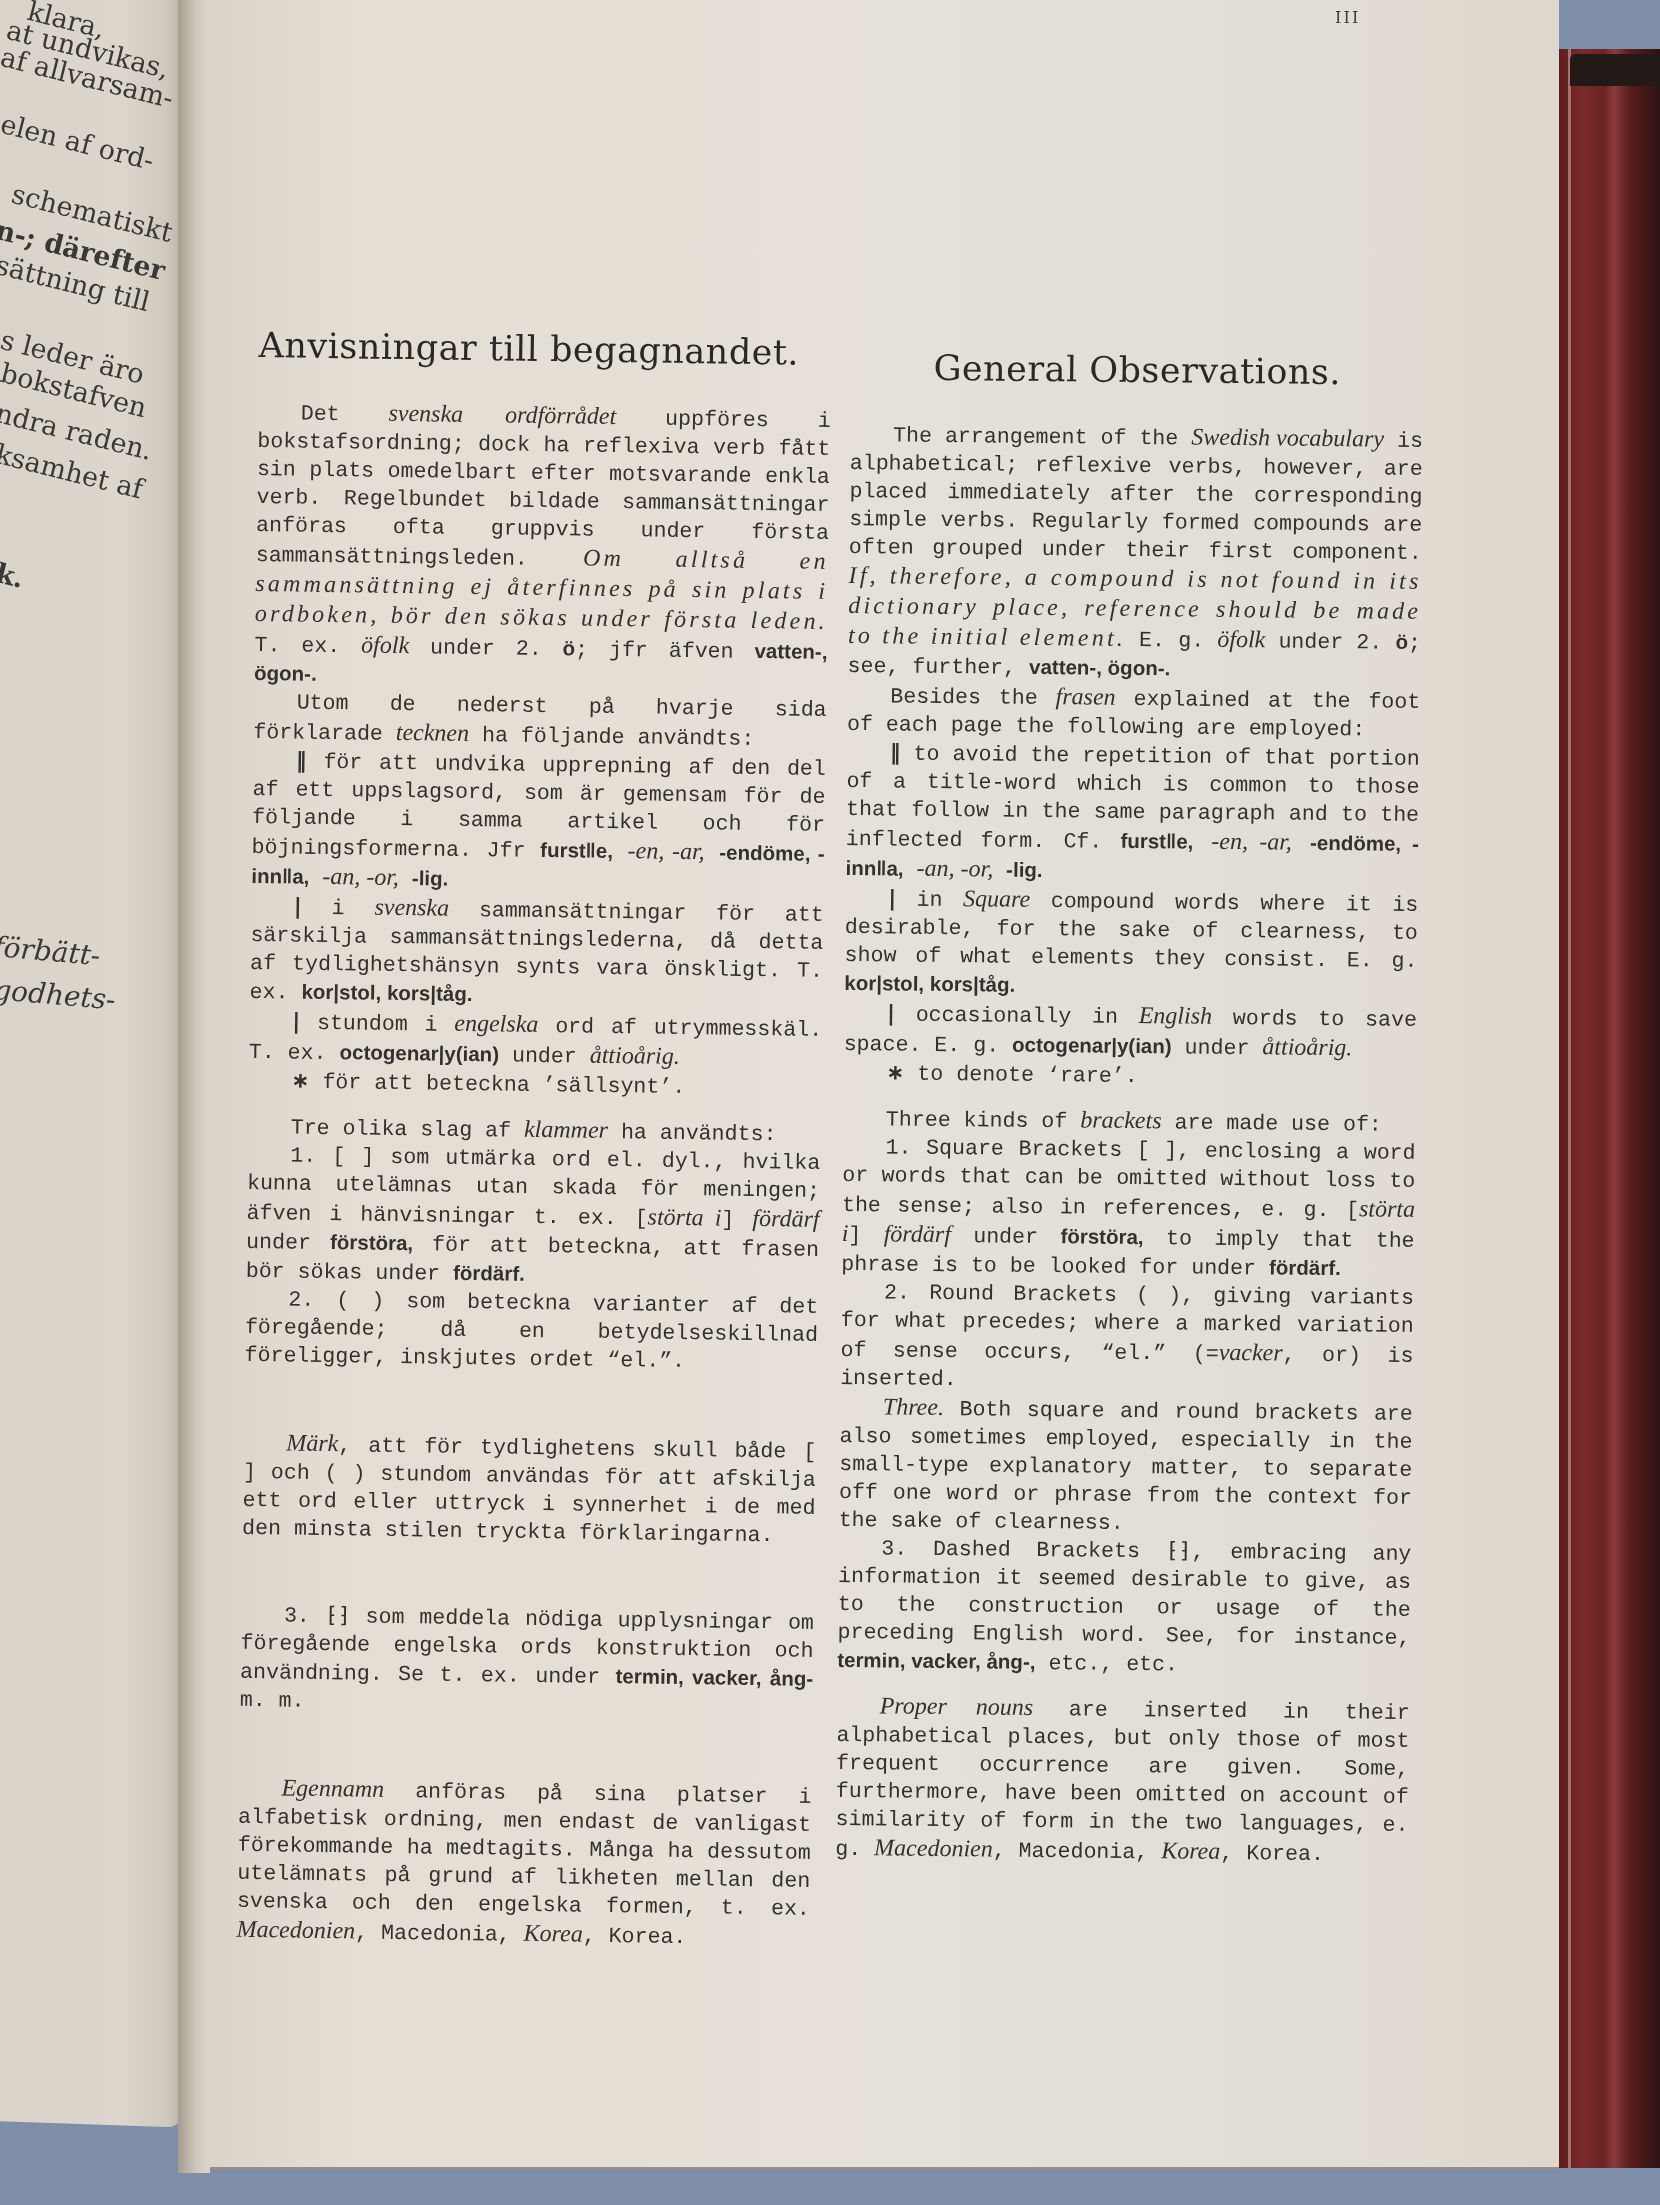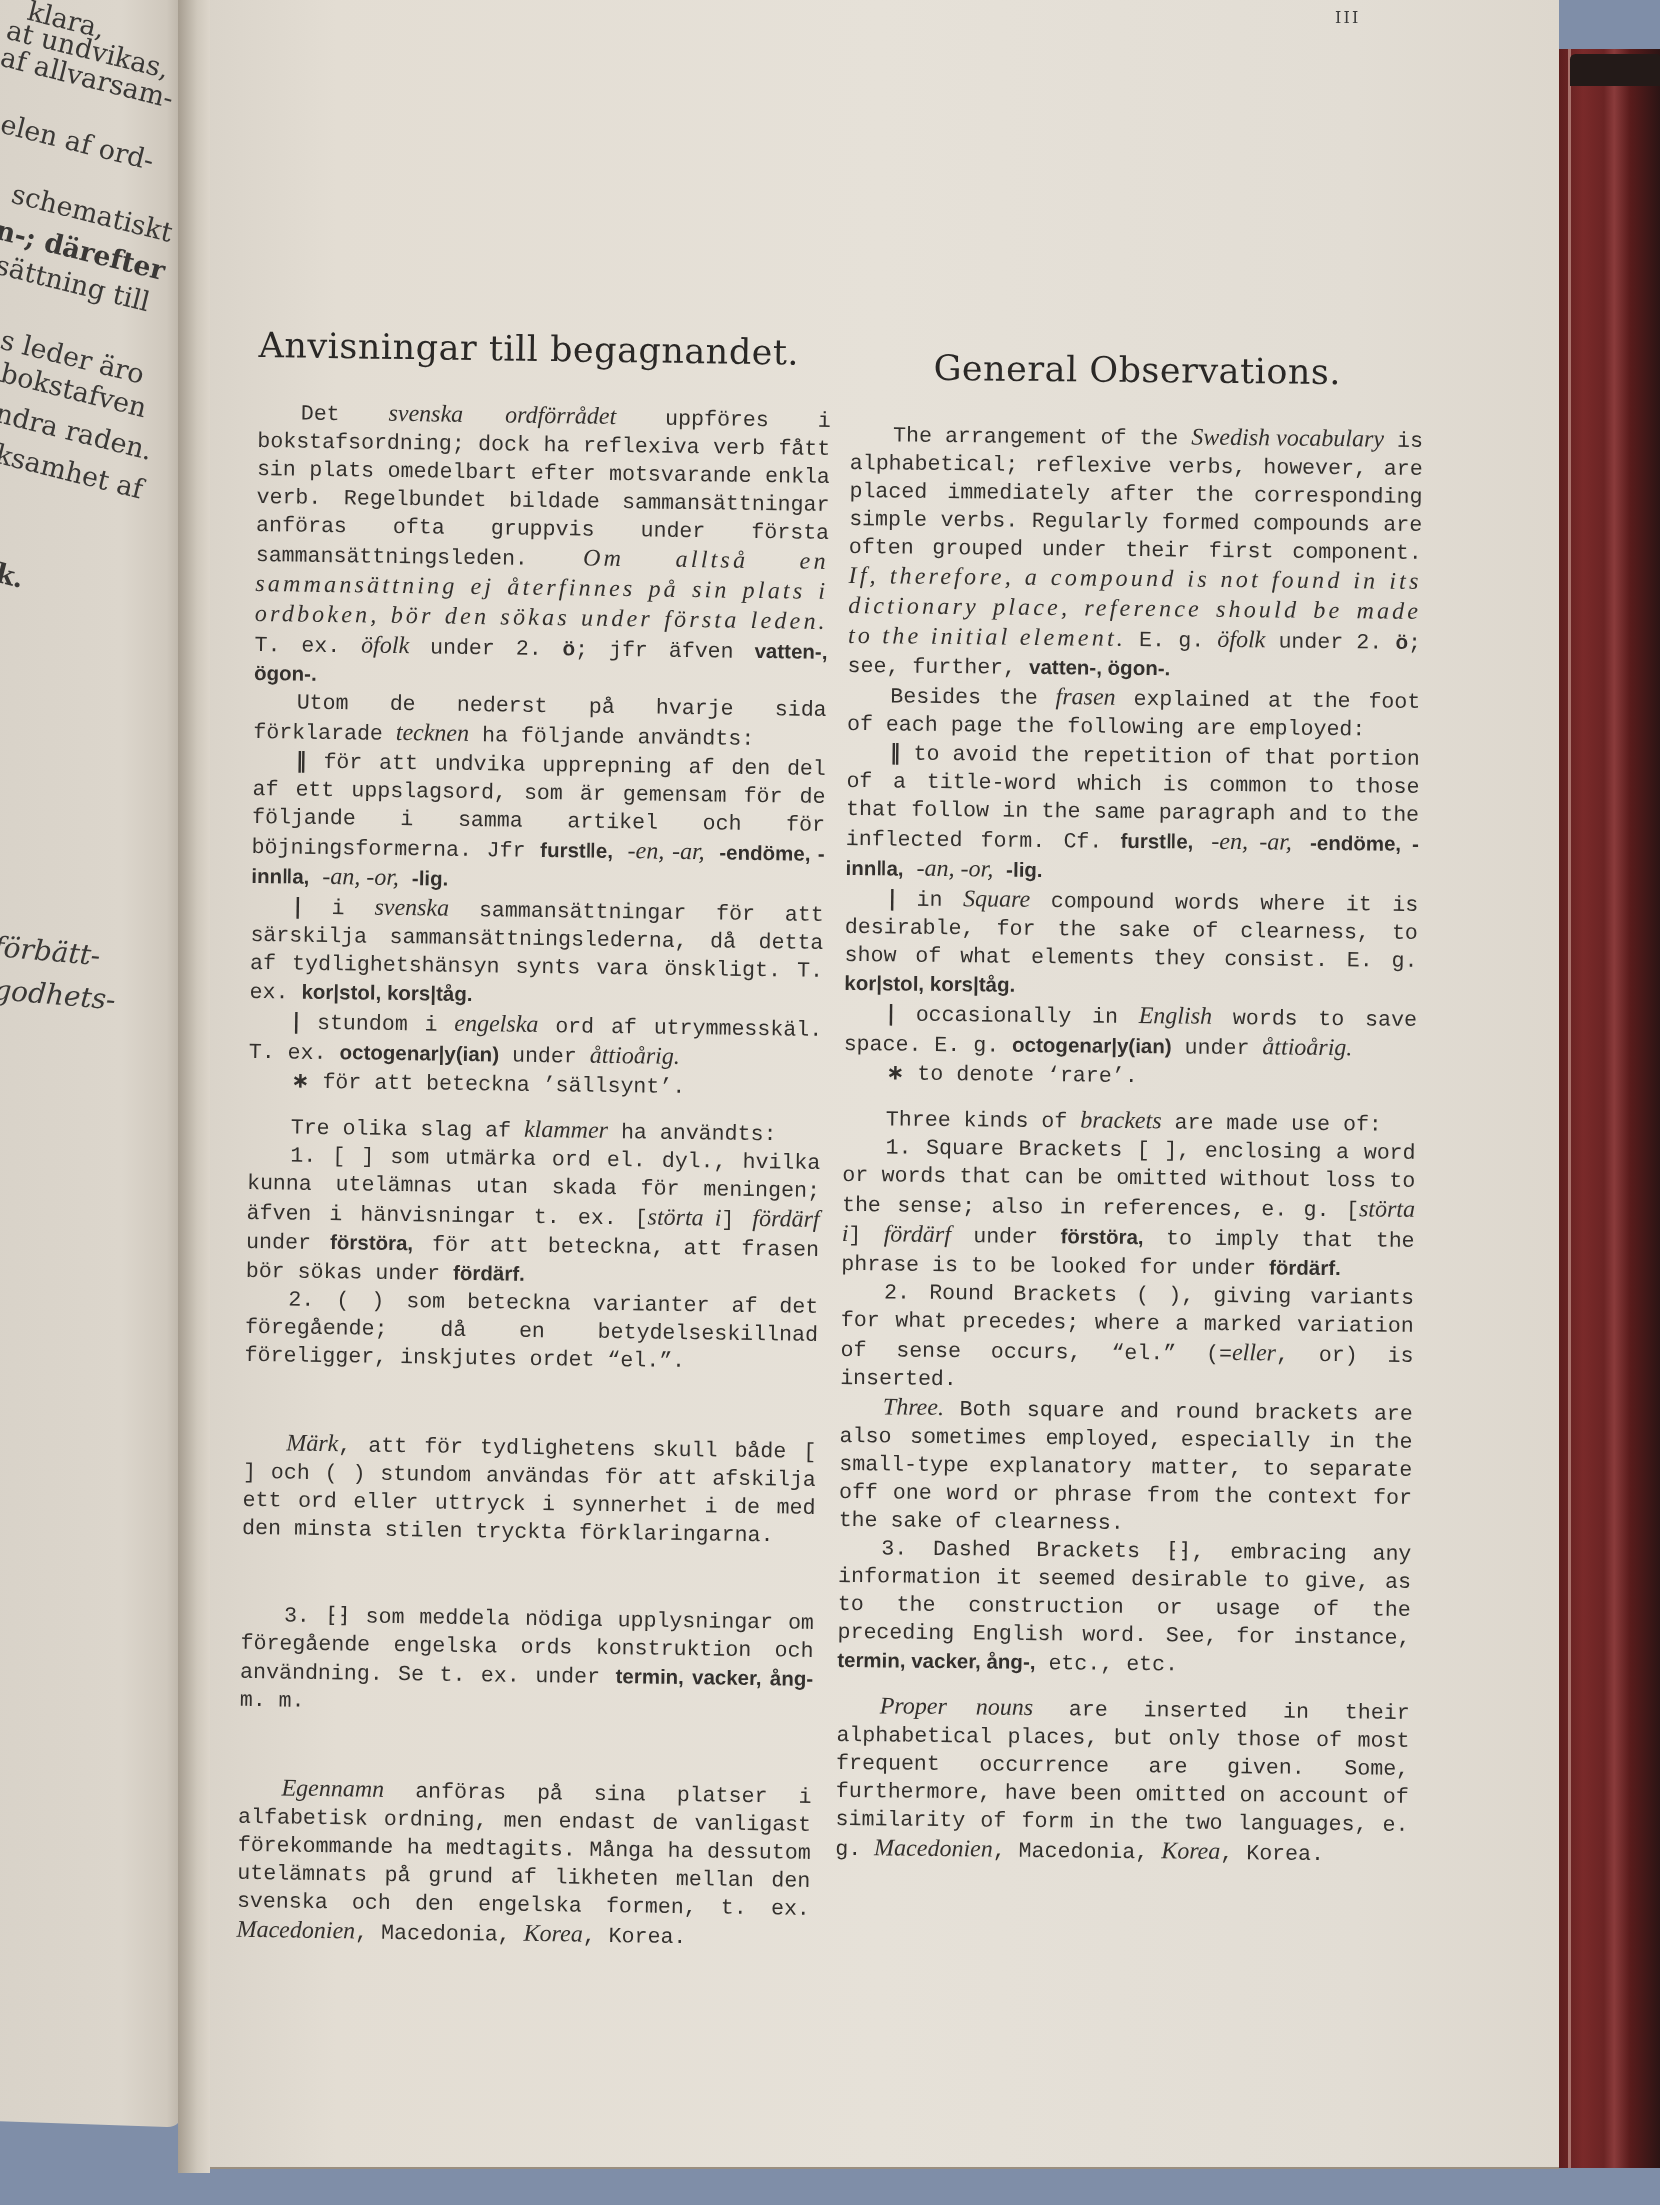--- a/index.html
+++ b/index.html
@@ -116,19 +116,19 @@
   <h1 class="heading">General Observations.</h1>
   <div class="paras">
       <p class="par"><span>The arrangement of the </span><span class="it">Swedish vocabulary</span><span> is alphabetical; reflexive verbs, however, are placed immediately after the corresponding simple verbs. Regularly formed compounds are often grouped under their first component. </span><span class="it sp">If, therefore, a compound is not found in its dictionary place, reference should be made to the initial element.</span><span> E. g. </span><span class="it">öfolk</span><span> under 2. </span><span class="b">ö</span><span>; see, further, </span><span class="b">vatten-, ögon-.</span></p>
       <p class="par"><span>Besides the </span><span class="it">frasen</span><span> explained at the foot of each page the following are employed:</span></p>
       <p class="par"><span class="sym">‖</span><span> to avoid the repetition of that portion of a title-word which is common to those that follow in the same paragraph and to the inflected form. Cf. </span><span class="b">furst‖e,</span><span> </span><span class="it">-en, -ar,</span><span> </span><span class="b">-endöme, -inn‖a,</span><span> </span><span class="it">-an, -or,</span><span> </span><span class="b">-lig.</span></p>
       <p class="par"><span class="sym">|</span><span> in </span><span class="it">Square</span><span> compound words where it is desirable, for the sake of clearness, to show of what elements they consist. E. g. </span><span class="b">kor|stol, kors|tåg.</span></p>
       <p class="par"><span class="sym">|</span><span> occasionally in </span><span class="it">English</span><span> words to save space. E. g. </span><span class="b">octogenar|y(ian)</span><span> under </span><span class="it">åttioårig.</span></p>
       <p class="par"><span class="sym">∗</span><span> to denote ‘rare’.</span></p>
       <p class="par gap-top"><span>Three kinds of </span><span class="it">brackets</span><span> are made use of:</span></p>
       <p class="par"><span>1. Square Brackets [ ], enclosing a word or words that can be omitted without loss to the sense; also in references, e. g. [</span><span class="it">störta i</span><span>] </span><span class="it">fördärf</span><span> under </span><span class="b">förstöra,</span><span> to imply that the phrase is to be looked for under </span><span class="b">fördärf.</span></p>
-      <p class="par"><span>2. Round Brackets ( ), giving variants for what precedes; where a marked variation of sense occurs, “el.” (=</span><span class="it">eller</span><span>, or) is inserted.</span></p>
+      <p class="par"><span>2. Round Brackets ( ), giving variants for what precedes; where a marked variation of sense occurs, “el.” (=</span><span class="it">vacker</span><span>, or) is inserted.</span></p>
       <p class="par"><span class="it">Three.</span><span> Both square and round brackets are also sometimes employed, especially in the small-type explanatory matter, to separate off one word or phrase from the context for the sake of clearness.</span></p>
       <p class="par"><span>3. Dashed Brackets ⁅⁆, embracing any information it seemed desirable to give, as to the construction or usage of the preceding English word. See, for instance, </span><span class="b">termin, vacker, ång-,</span><span> etc., etc.</span></p>
       <p class="par gap-top"><span class="it">Proper nouns</span><span> are inserted in their alphabetical places, but only those of most frequent occurrence are given. Some, furthermore, have been omitted on account of similarity of form in the two languages, e. g. </span><span class="it">Macedonien</span><span>, Macedonia, </span><span class="it">Korea</span><span>, Korea.</span></p>
     </div>
 </div>
 
 
 </body></html>

